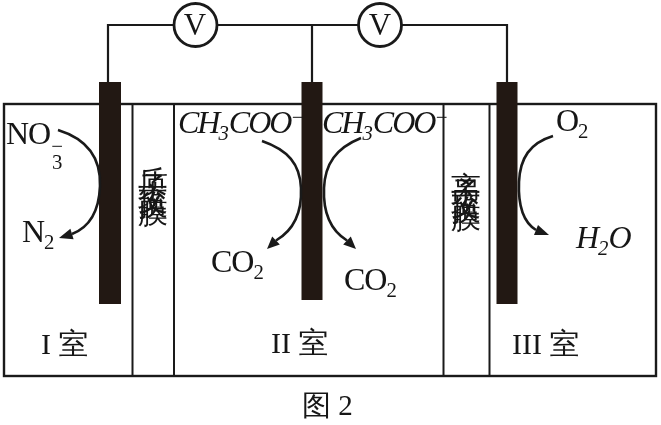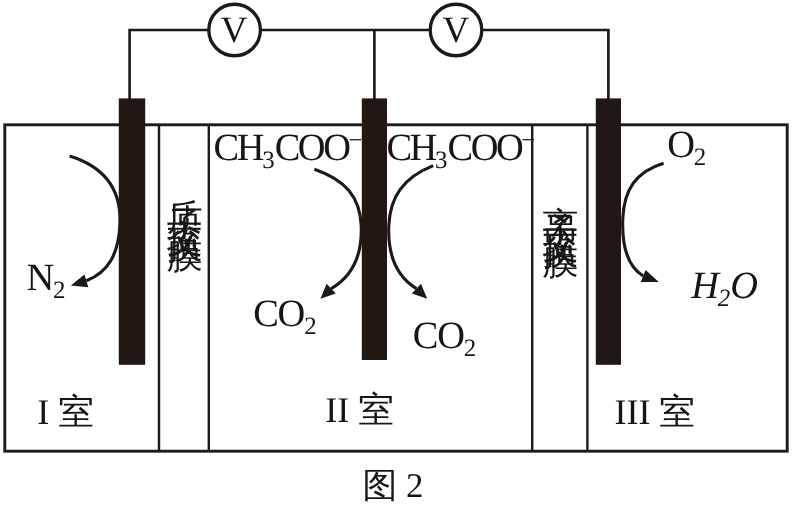--- a/index.html
+++ b/index.html
@@ -10,21 +10,21 @@
     overflow:hidden;
     font-family:"Liberation Serif","DejaVu Serif",serif;
     color:#161616;
   }
   .stage svg{position:absolute;left:0;top:0;}
   .chem{
     position:absolute;
     font-size:32px;line-height:1;white-space:nowrap;
     letter-spacing:-1px;color:#161616;
   }
-  .chem.tight{letter-spacing:-2px;}
+  .chem.tight{letter-spacing:-2px;font-style:italic;}
   .chem sub{font-size:0.65em;vertical-align:-0.32em;line-height:0;letter-spacing:0;}
   .chem sup{font-size:0.65em;vertical-align:0.45em;line-height:0;letter-spacing:0;}
   .stack{
     display:inline-flex;flex-direction:column;align-items:center;
     font-size:0.65em;line-height:0.78;vertical-align:-0.42em;
     margin-left:1px;letter-spacing:0;
   }
   .vlabel{
     position:absolute;width:44px;height:44px;line-height:44px;
     text-align:center;font-size:31px;color:#161616;
@@ -78,20 +78,26 @@
     <path d="M 361,138 C 336,148 325,164 324,188 C 323,212 330,230 347,240.5" fill="none" stroke="#1a1a1a" stroke-width="2.6"></path>
     <polygon points="356,249 350.8,236.5 343.2,244.5" fill="#1a1a1a"></polygon>
 
     <path d="M 553,136 C 530,143 520,158 519,182 C 518,206 523,222 536,230" fill="none" stroke="#1a1a1a" stroke-width="2.6"></path>
     <polygon points="549,235 538,224.9 534,235.1" fill="#1a1a1a"></polygon>
   </svg>
 
   <div class="vlabel" style="left:173px;top:3px;">V</div>
   <div class="vlabel" style="left:358px;top:3px;">V</div>
 
+  <div class="chem" style="left:6px;top:117px;">
+    <span>NO</span><span class="stack">
+        <span>−</span>
+        <span>3</span>
+      </span>
+  </div>
   <div class="chem" style="left:22px;top:215px;text-align:center;">
     <span>N</span><sub>2</sub>
   </div>
 
   <div class="chem tight" style="left:178px;top:106px;">
     <span>CH</span><sub>3</sub><span>COO</span><sup>−</sup>
   </div>
   <div class="chem tight" style="left:322px;top:106px;">
     <span>CH</span><sub>3</sub><span>COO</span><sup>−</sup>
   </div>
@@ -105,19 +111,19 @@
   <div class="chem" style="left:556px;top:104px;">
     <span>O</span><sub>2</sub>
   </div>
   <div class="chem" style="left:576px;top:221px;font-style:italic;">
     <span>H</span><sub>2</sub><span>O</span>
   </div>
 
   <div class="membrane-label" style="left:138px;top:142px;">质子交换膜</div>
   <div class="membrane-label" style="left:451px;top:147px;">离子交换膜</div>
 
-  <div class="room-label" style="left:31px;top:327px;">I 室</div>
+  <div class="room-label" style="left:41px;top:327px;">I 室</div>
   <div class="room-label" style="left:271px;top:326px;">II 室</div>
   <div class="room-label" style="left:512px;top:327px;">III 室</div>
 
   <div class="caption" style="left:302px;top:390px;">图 2</div>
 
 </div>
 
 </body></html>

